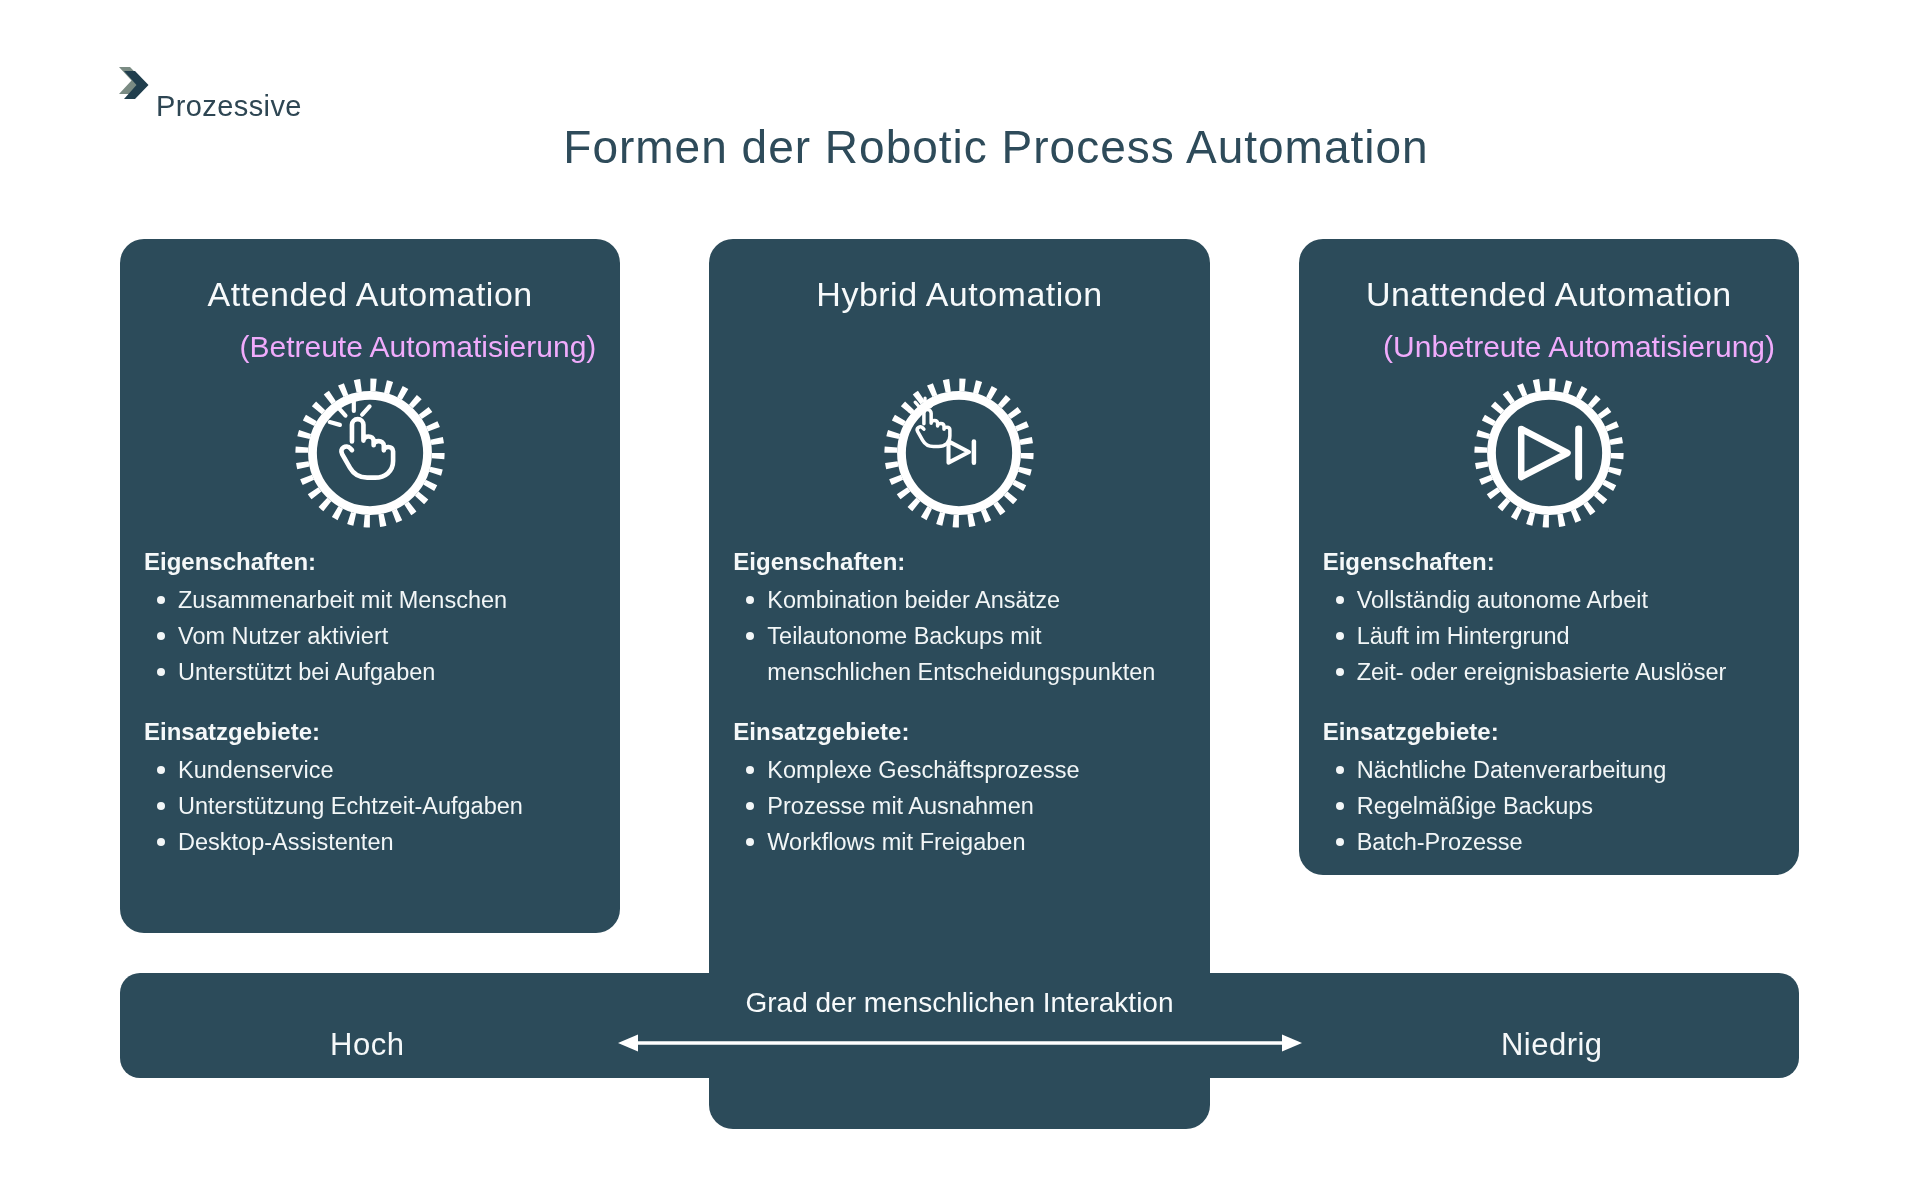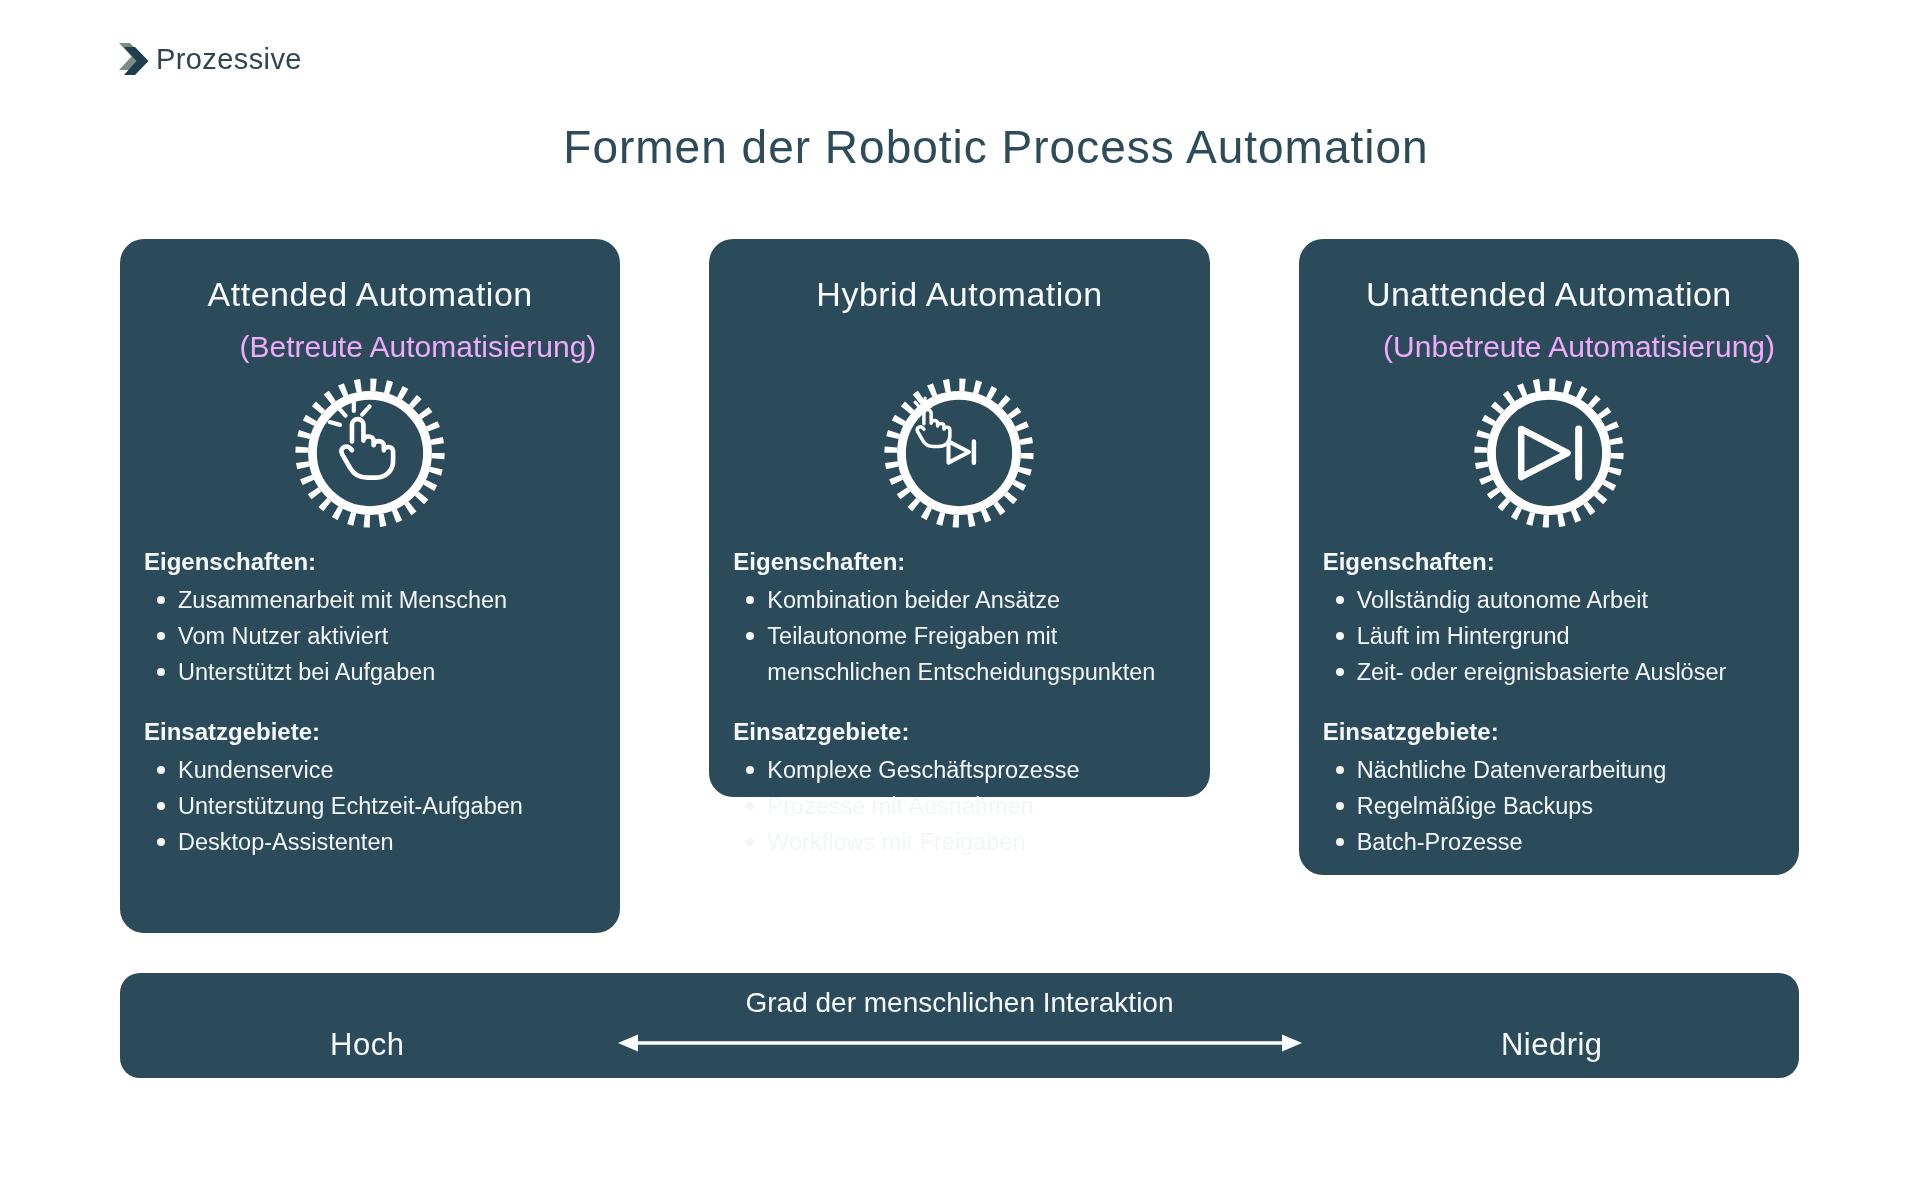--- a/index.html
+++ b/index.html
@@ -10,21 +10,21 @@
     position:relative;
     overflow:hidden;
     color:#2E4B5A;
   }
   
   .logo{
     position:absolute;left:118px;top:42px;
     display:flex;align-items:center;gap:6px;
   }
   .logo-text{
-    font-size:29px;font-weight:500;letter-spacing:.4px;color:#2E4653;
+    font-size:29px;font-weight:500;letter-spacing:.4px;color:#2E4653;margin-top:48px;
   }
   
   .main-title{
     position:absolute;top:120px;left:0;width:100%;
     text-align:center;
     font-size:46px;font-weight:300;letter-spacing:1px;
     color:#2E4B5A;
     padding-left:36px;
   }
   
@@ -34,21 +34,21 @@
   }
   .card{
     flex:1;
     background:#2C4B5A;
     border-radius:24px;
     color:#fff;
     box-sizing:border-box;
     padding:34px 24px 0 24px;
   }
   .card:nth-child(1){height:694px;}
-  .card:nth-child(2){height:558px;}
+  .card:nth-child(2){height:890px;}
   .card:nth-child(3){height:636px;}
   .card-title{
     text-align:center;
     font-size:34px;font-weight:300;letter-spacing:.5px;
     color:#F7FAFB;
     line-height:42px;
   }
   .card-subtitle{
     text-align:right;
     font-size:30px;font-weight:300;
@@ -178,21 +178,21 @@
       </g>
       <g transform="translate(60,58) scale(0.42)" fill="none" stroke="#fff" stroke-linecap="round" stroke-linejoin="round">
         <path d="M22,24 L72,50 L22,76 Z" stroke-width="10"></path>
         <path d="M84,24 V76" stroke-width="11"></path>
       </g>
     </svg>
     <div class="card-section">
       <p class="section-heading">Eigenschaften:</p>
       <ul>
         <li>Kombination beider Ansätze</li>
-        <li>Teilautonome Freigaben mit menschlichen Entscheidungspunkten</li>
+        <li>Teilautonome Backups mit menschlichen Entscheidungspunkten</li>
       </ul>
     </div>
     <div class="card-section">
       <p class="section-heading">Einsatzgebiete:</p>
       <ul>
         <li>Komplexe Geschäftsprozesse</li>
         <li>Prozesse mit Ausnahmen</li>
         <li>Workflows mit Freigaben</li>
       </ul>
     </div>

